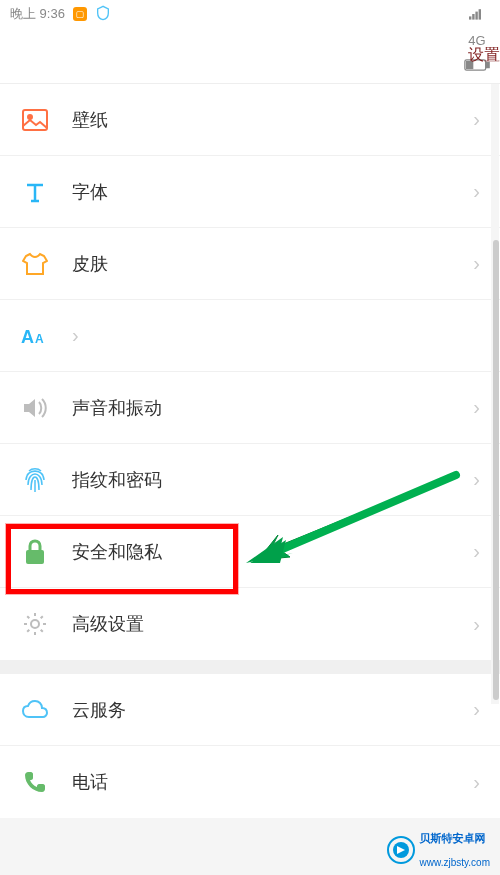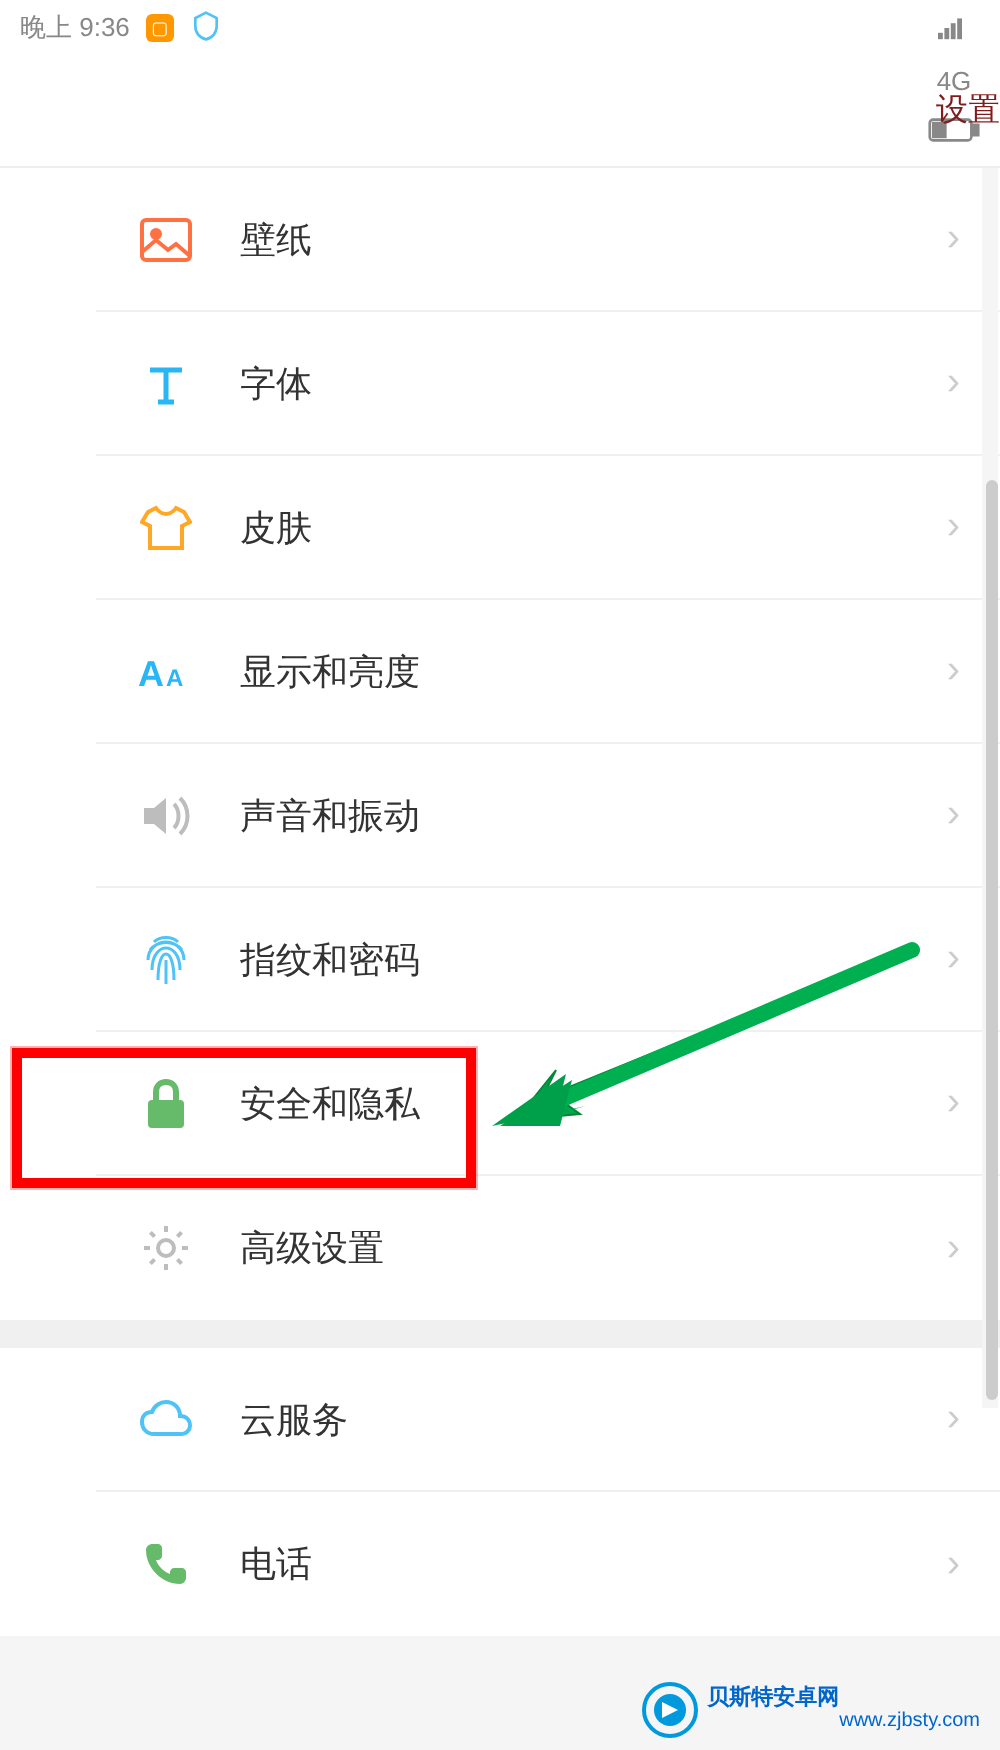--- a/index.html
+++ b/index.html
@@ -57,21 +57,20 @@
       background: #fff;
       display: flex;
       align-items: center;
       justify-content: flex-end;
       font-size: 16px;
       color: #7f1d1d;
       border-bottom: 1px solid #eee;
     }
     .settings-list {
       background: #fff;
-      padding-left: 48px;
     }
     .section-gap {
       height: 14px;
       background: #f0f0f0;
     }
     .list-item {
       height: 72px;
       display: flex;
       align-items: center;
       padding: 0 20px;
@@ -120,20 +119,21 @@
       align-items: center;
       gap: 5px;
       z-index: 20;
     }
     .watermark-logo {
       width: 28px;
       height: 28px;
     }
     .watermark-text {
       display: flex;
+      flex-direction: column;
       font-size: 11px;
       line-height: 1.2;
     }
     .watermark-text .cn {
       color: #0066cc;
       font-weight: bold;
     }
     .watermark-text .url {
       color: #0066cc;
       font-size: 10px;
@@ -238,21 +238,20 @@
     <span class="chevron">›</span>
   </div>
 
   <div class="list-item">
     <span class="item-icon">
       <svg width="28" height="20" viewBox="0 0 28 20" fill="#29b6f6">
           <text x="0" y="17" font-size="18" font-weight="bold" fill="#29b6f6">A</text>
           <text x="14" y="17" font-size="12" font-weight="bold" fill="#29b6f6">A</text>
         </svg>
     </span>
-    <span class="item-label">显示和亮度</span>
     <span class="chevron">›</span>
   </div>
 
   <div class="list-item">
     <span class="item-icon">
       <svg width="26" height="22" viewBox="0 0 26 22" fill="#bdbdbd">
           <path d="M2 7 L7 7 L13 2 L13 20 L7 15 L2 15 Z"></path>
           <path d="M17 5 C20 8 20 14 17 17 M20 2 C25 7 25 15 20 20" fill="none" stroke="#bdbdbd" stroke-width="2"></path>
         </svg>
     </span>

